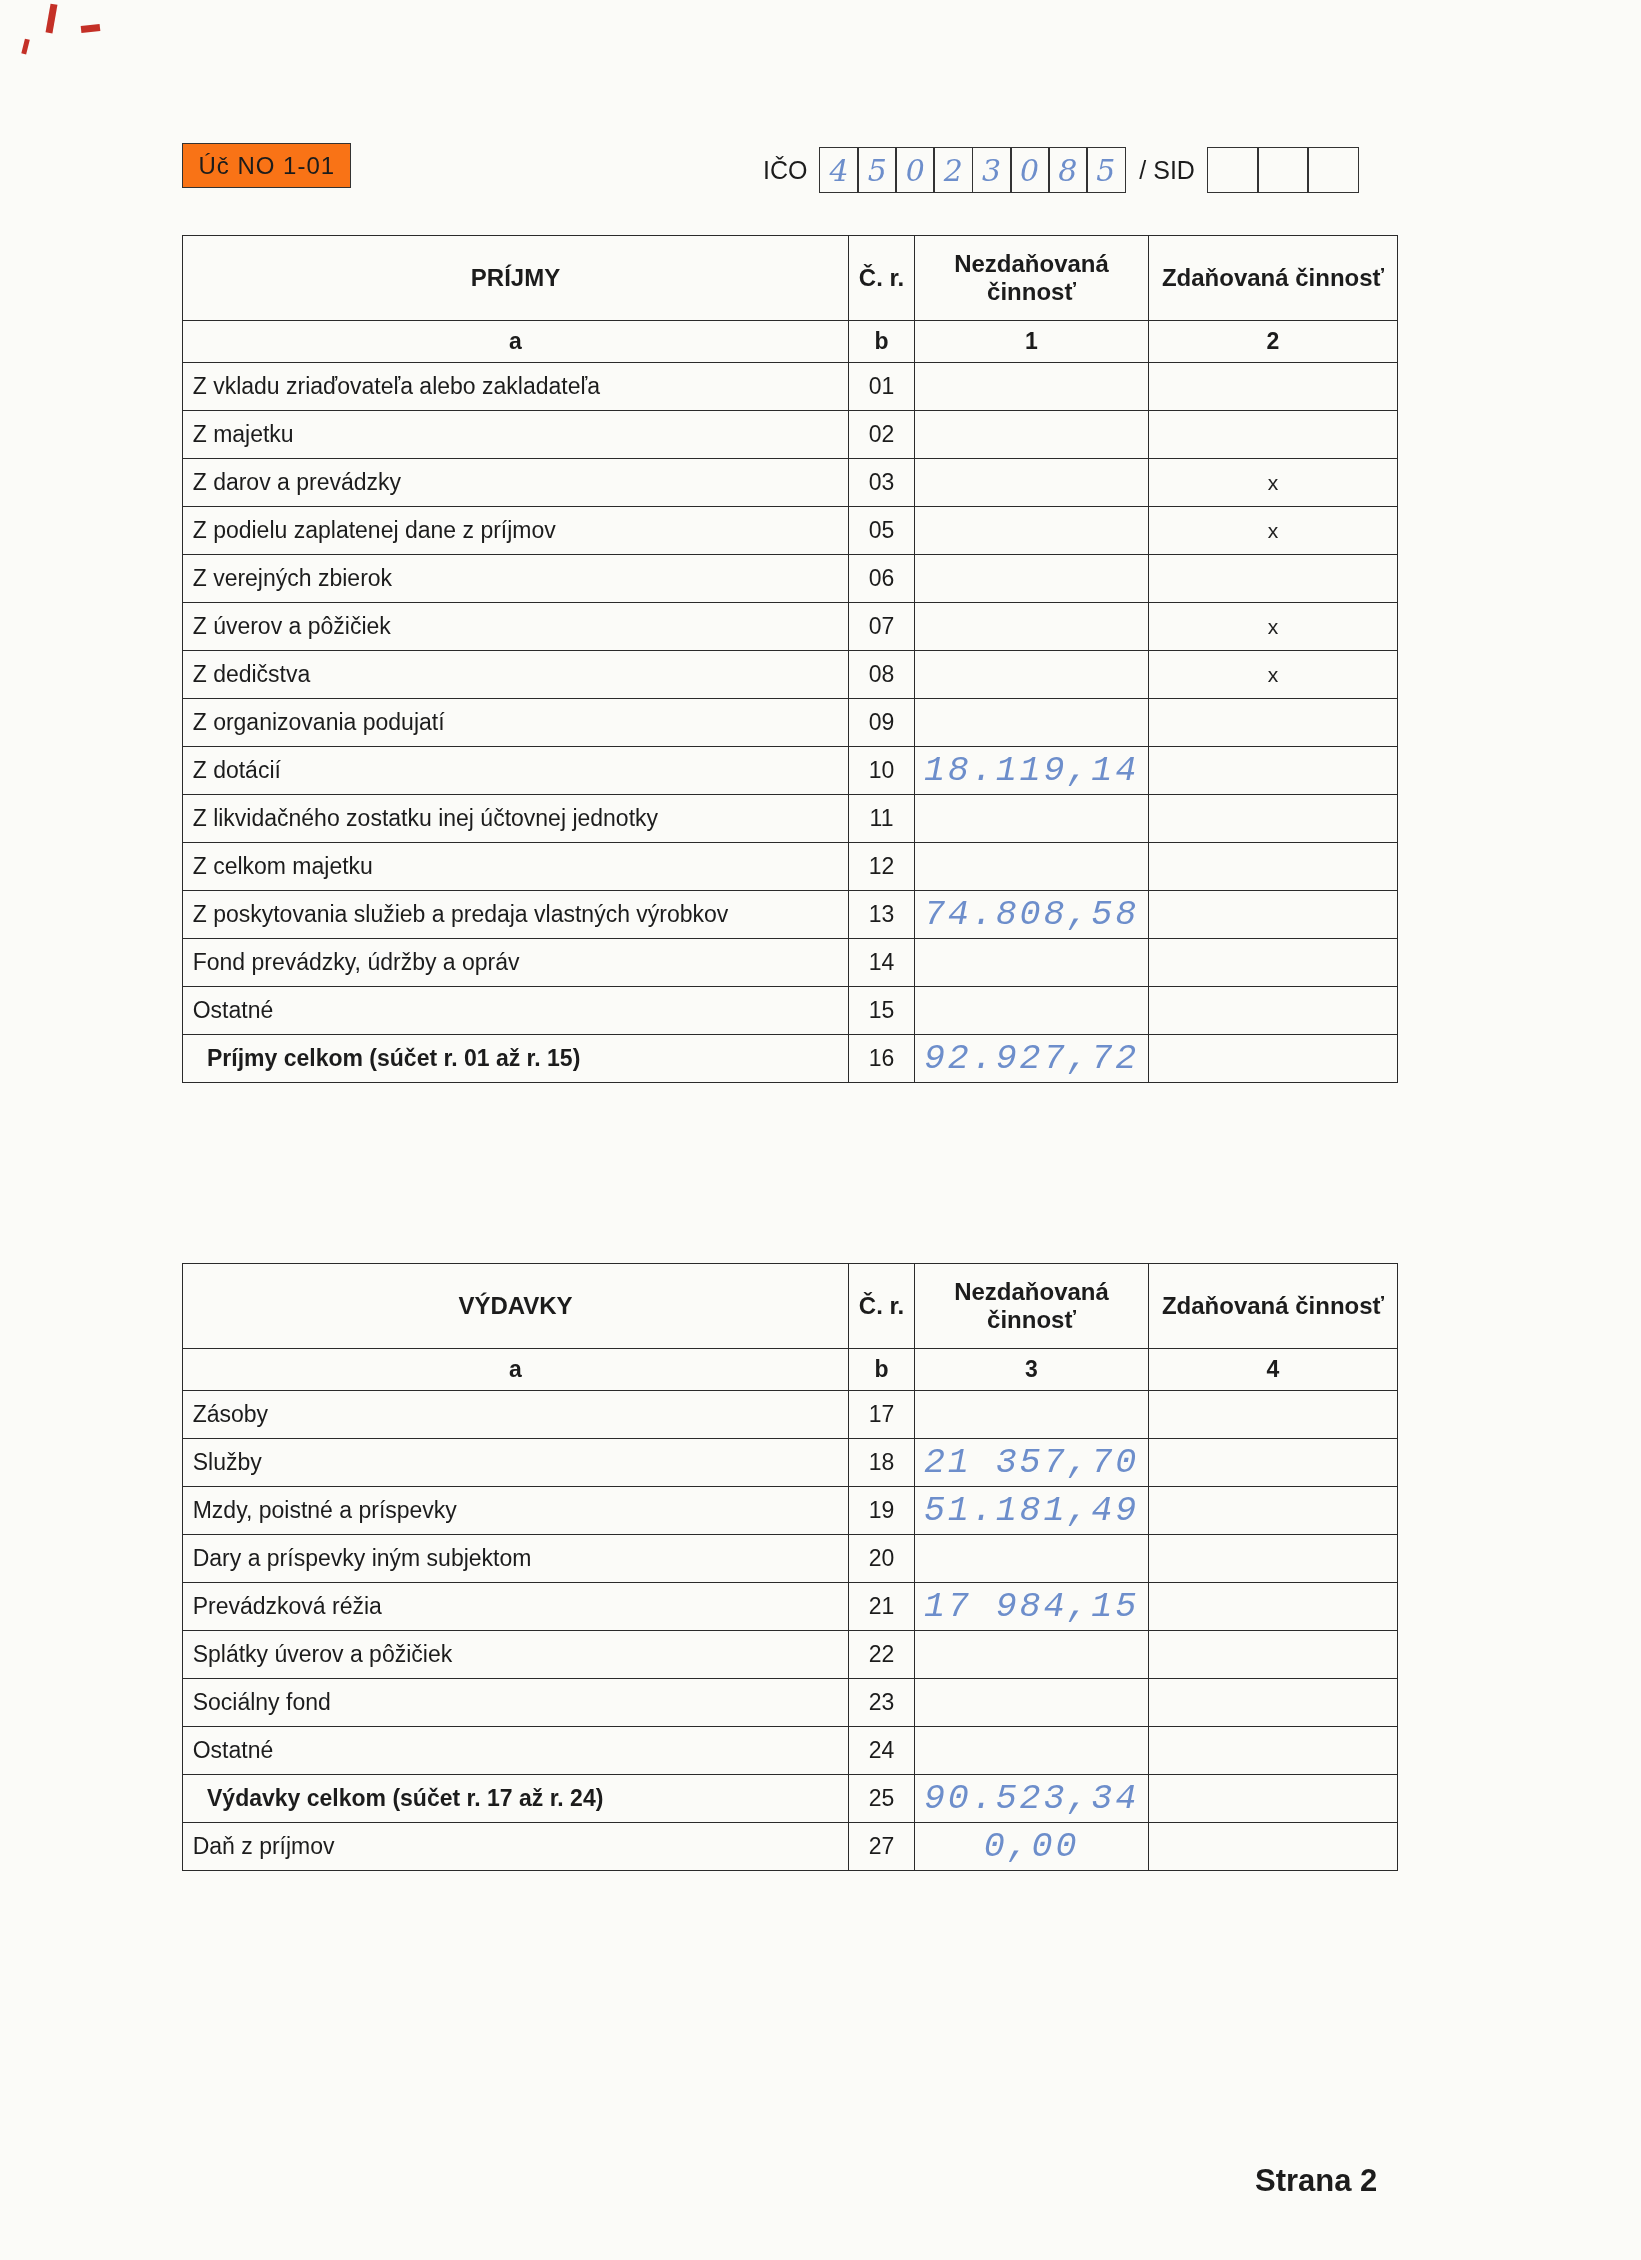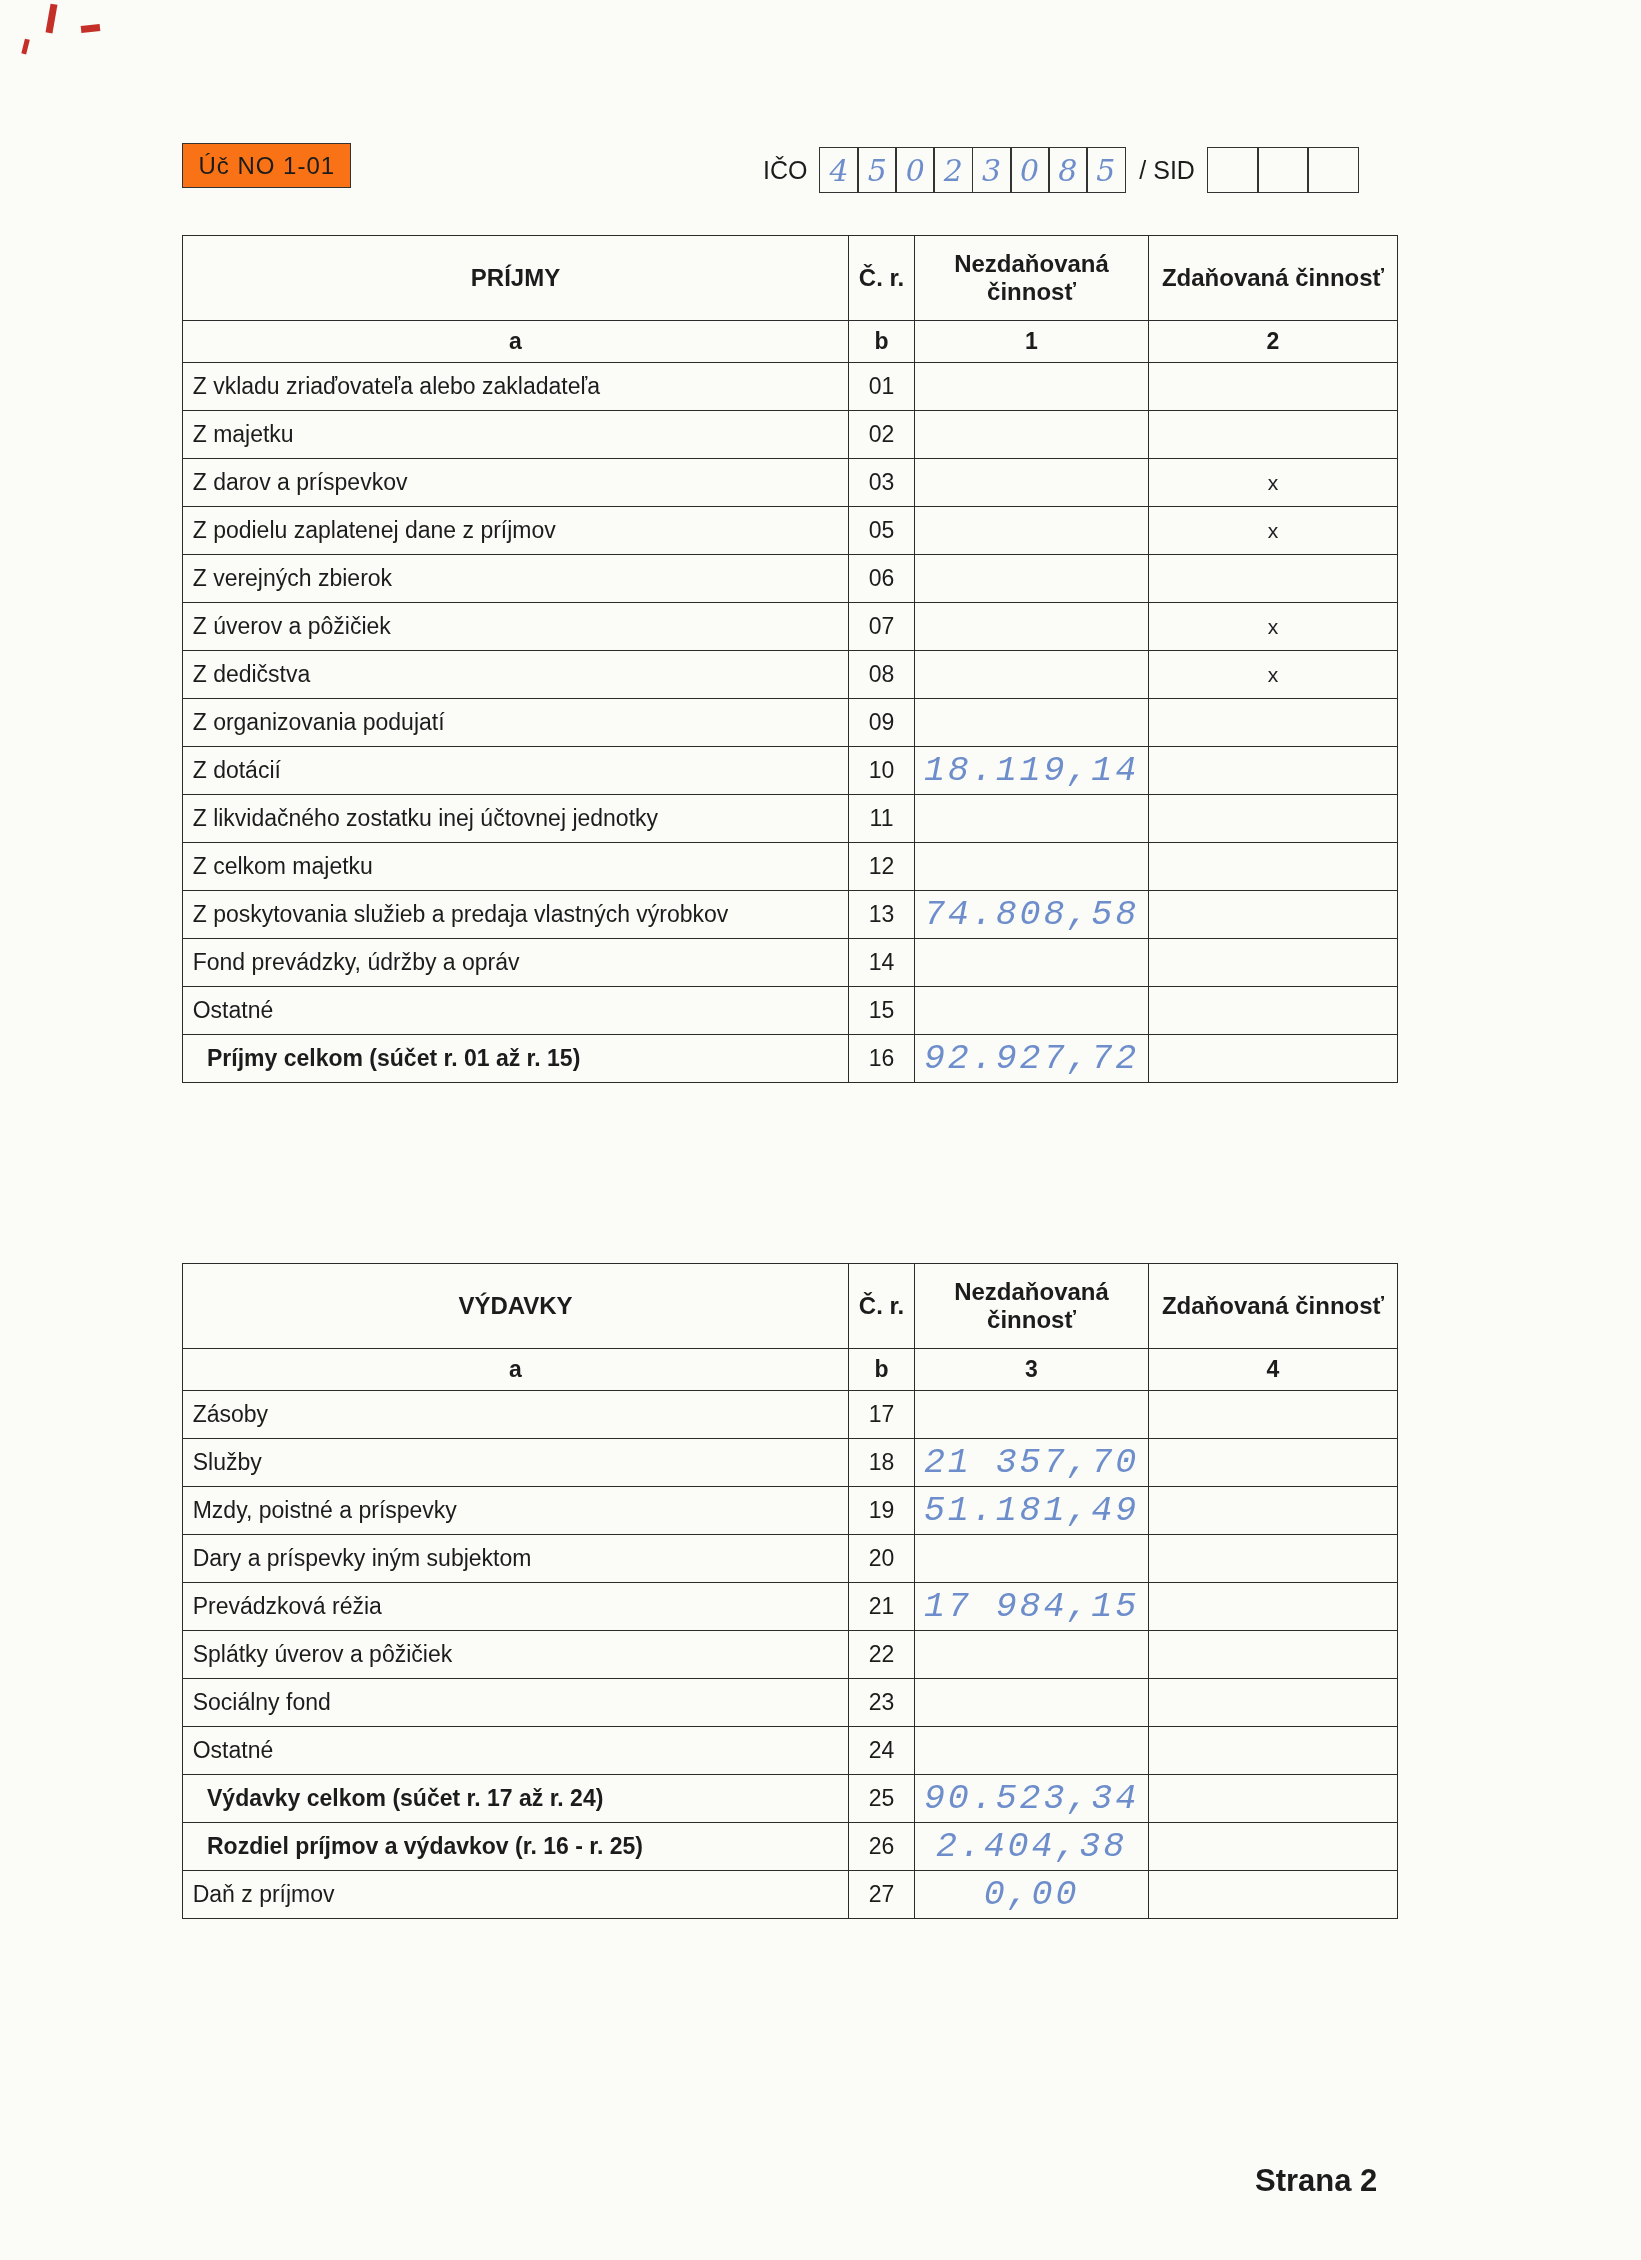--- a/index.html
+++ b/index.html
@@ -122,21 +122,21 @@
         <td class="val hand"></td>
         <td class="val xmark"></td>
       </tr>
       <tr>
         <td class="lbl">Z majetku</td>
         <td class="cr">02</td>
         <td class="val hand"></td>
         <td class="val xmark"></td>
       </tr>
       <tr>
-        <td class="lbl">Z darov a príspevkov</td>
+        <td class="lbl">Z darov a prevádzky</td>
         <td class="cr">03</td>
         <td class="val hand"></td>
         <td class="val xmark">x</td>
       </tr>
       <tr>
         <td class="lbl">Z podielu zaplatenej dane z príjmov</td>
         <td class="cr">05</td>
         <td class="val hand"></td>
         <td class="val xmark">x</td>
       </tr>
@@ -279,26 +279,20 @@
         <td class="val hand"></td>
         <td class="val xmark"></td>
       </tr>
       <tr>
         <td class="lbl bold">Výdavky celkom (súčet r. 17 až r. 24)</td>
         <td class="cr">25</td>
         <td class="val hand">90.523,34</td>
         <td class="val xmark"></td>
       </tr>
       <tr>
-        <td class="lbl bold">Rozdiel príjmov a výdavkov (r. 16 - r. 25)</td>
-        <td class="cr">26</td>
-        <td class="val hand">2.404,38</td>
-        <td class="val xmark"></td>
-      </tr>
-      <tr>
         <td class="lbl">Daň z príjmov</td>
         <td class="cr">27</td>
         <td class="val hand">0,00</td>
         <td class="val xmark"></td>
       </tr>
     </tbody>
 </table>
 
 <div class="page-number">Strana 2</div>
 

